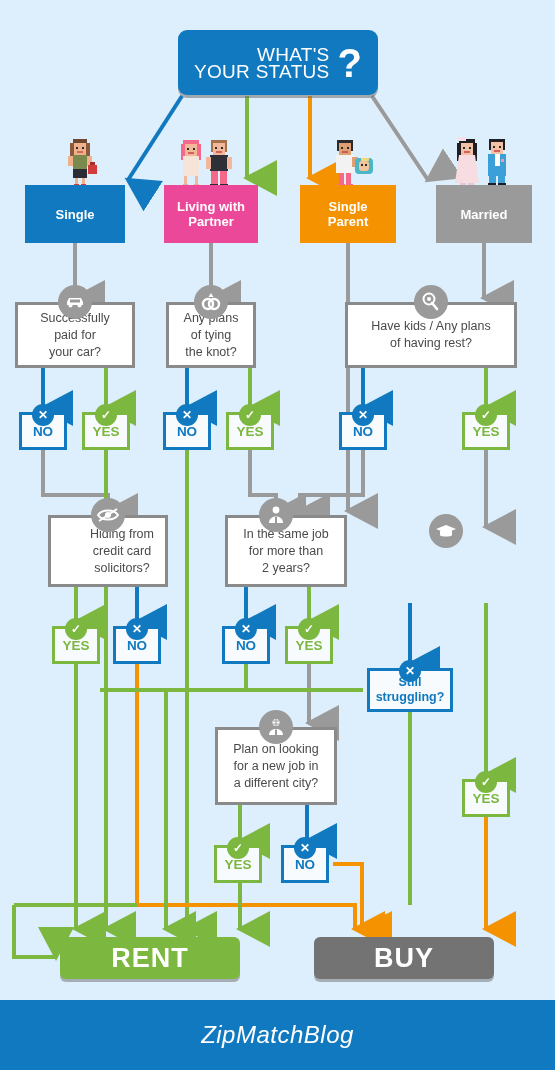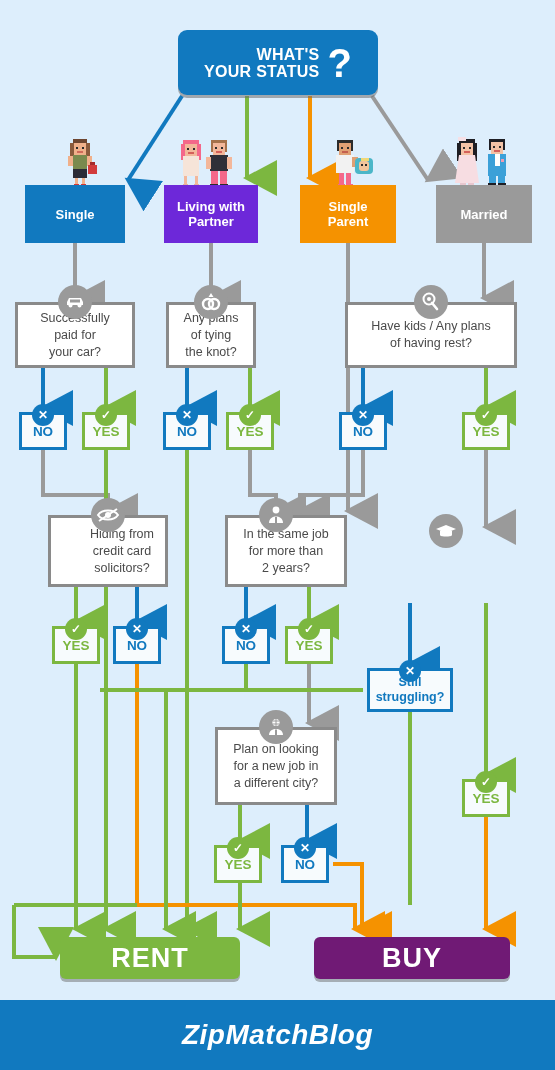--- a/index.html
+++ b/index.html
@@ -15,32 +15,32 @@
   .node{position:absolute;box-sizing:border-box;}
 
   
   .header{
     left:178px;top:30px;width:200px;height:65px;
     background:#1179bf;border-radius:9px;
     box-shadow:0 3px 0 rgba(110,110,110,.55);
     display:flex;align-items:center;justify-content:center;gap:8px;
   }
   .header .htxt{
-    color:#fff;font-weight:bold;font-size:16px;line-height:17px;
+    color:#fff;font-weight:normal;font-size:19px;line-height:17px;
     text-align:right;letter-spacing:.3px;
   }
   .header .qm{color:#fff;font-weight:bold;font-size:40px;line-height:40px;}
 
   
   .status{
     height:58px;display:flex;align-items:center;justify-content:center;
     color:#fff;font-weight:bold;font-size:13px;line-height:15px;text-align:center;
   }
   .st-single{left:25px;top:185px;width:100px;background:#1179bf;}
-  .st-partner{left:164px;top:185px;width:94px;background:#6d28d9;}
+  .st-partner{left:164px;top:185px;width:94px;background:#ec4899;}
   .st-parent{left:300px;top:185px;width:96px;background:#f59200;}
   .st-married{left:436px;top:185px;width:96px;background:#9a9a9a;}
 
   
   .avatar{position:absolute;}
 
   
   .qbox{
     background:#ffffff;border:3px solid #8a8a8a;
     display:flex;align-items:center;justify-content:center;
@@ -103,29 +103,29 @@
   }
 
   
   .result{
     height:42px;border-radius:6px;
     box-shadow:0 3px 0 rgba(110,110,110,.5);
     display:flex;align-items:center;justify-content:center;
     color:#fff;font-weight:bold;font-size:27px;letter-spacing:1px;
   }
   .r-rent{left:60px;top:937px;width:180px;background:#7cb740;}
-  .r-buy{left:314px;top:937px;width:196px;background:#701a75;}
+  .r-buy{left:314px;top:937px;width:180px;background:#737373;}
 
   
   .footer{
     position:absolute;left:0;top:1000px;width:555px;height:70px;
     background:#1179bf;display:flex;align-items:center;justify-content:center;
   }
   .footer span{
-    color:#fff;font-weight:bold;font-style:italic;font-size:28px;letter-spacing:.5px;
+    color:#fff;font-weight:normal;font-style:italic;font-size:24px;letter-spacing:.5px;
   }
 </style>
 </head>
 <body>
 
 <div id="stage">
 
   <svg id="wires" viewBox="0 0 555 1070">
     <defs>
       <marker id="ab" markerWidth="9" markerHeight="9" refX="4.5" refY="7.5" orient="auto">

